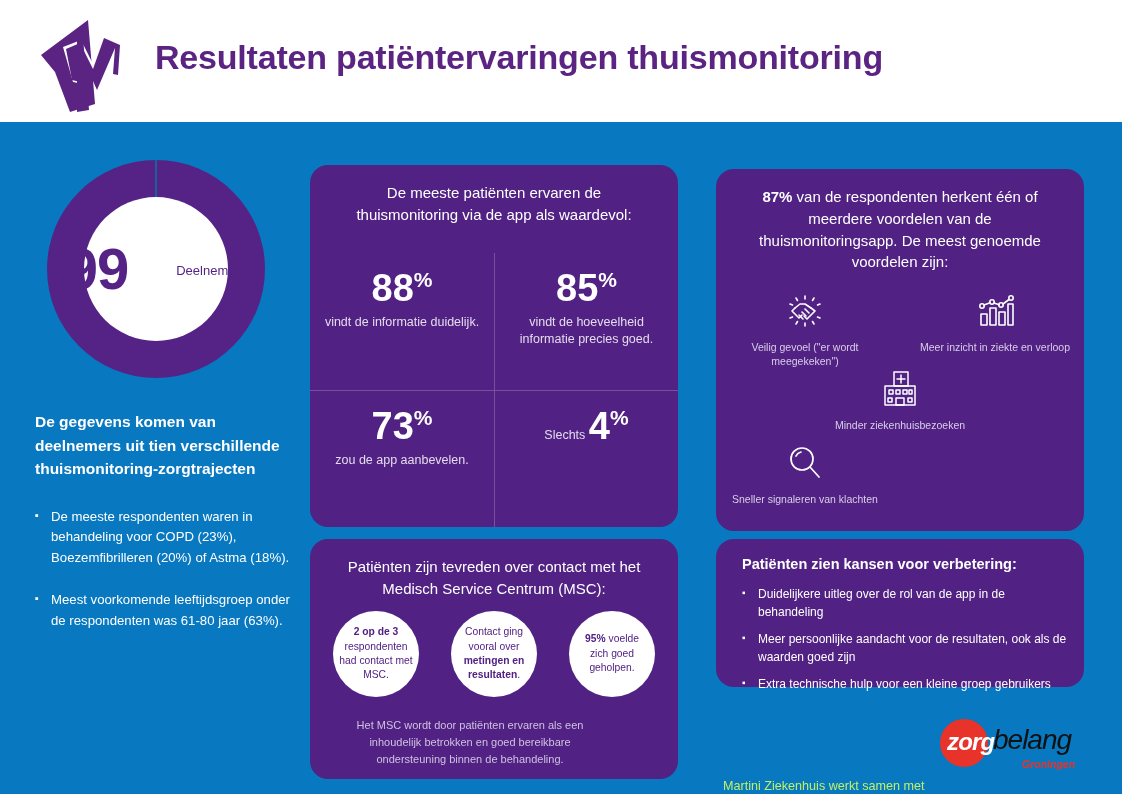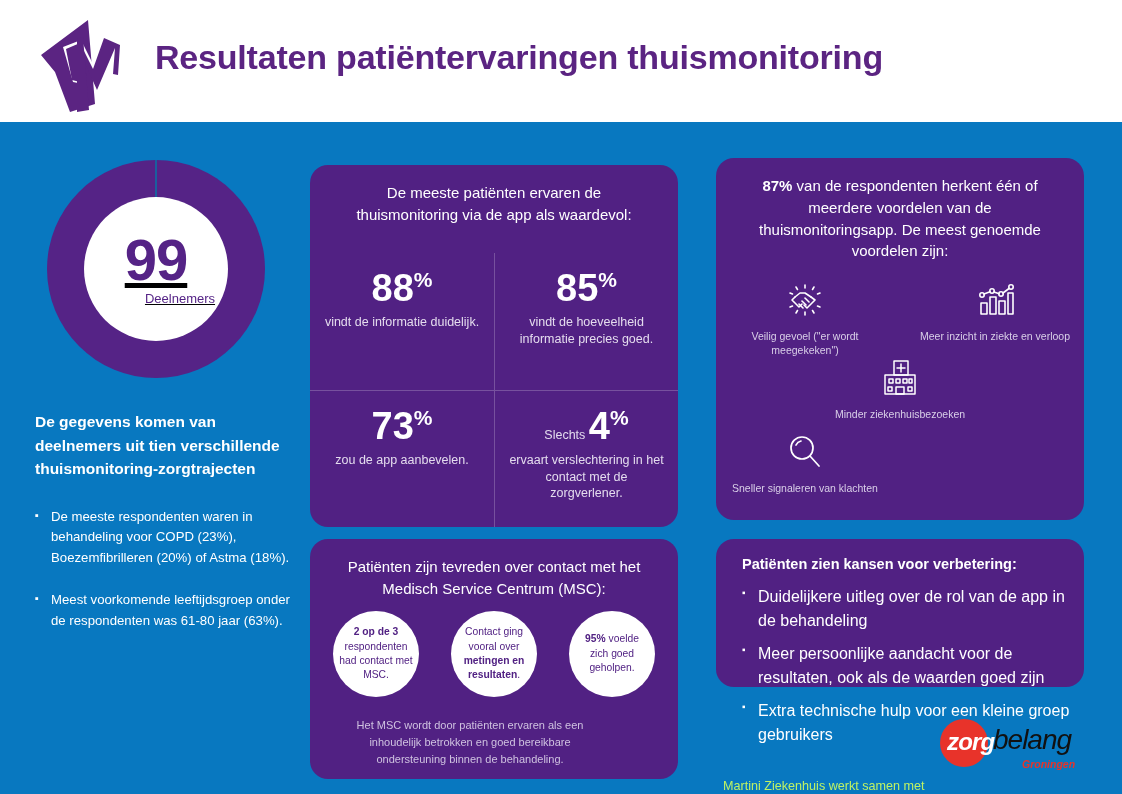--- a/index.html
+++ b/index.html
@@ -35,38 +35,38 @@
     position: absolute; left: 0; top: 0; width: 218px; height: 218px;
     border-radius: 50%; background: #552386;
   }
   #donut-notch {
     position: absolute; left: 108px; top: 0px; width: 2px; height: 38px;
     background: #1a5f9e;
   }
   #donut-hole {
     position: absolute; left: 37px; top: 37px; width: 144px; height: 144px;
     border-radius: 50%; background: #ffffff;
-    display: flex; flex-direction: column; align-items: center; justify-content: center; text-decoration: underline;
+    display: flex; flex-direction: row; align-items: center; justify-content: center;
   }
   #donut-number { font-size: 58px; font-weight: bold; color: #552386; line-height: 0.95; letter-spacing: -1px; }
   #donut-label { font-size: 13px; color: #552386; margin-top: 3px; margin-left: 48px; }
 
   #left-heading {
     position: absolute; left: 35px; top: 288px; width: 255px;
     font-size: 15.5px; font-weight: bold; color: #ffffff; line-height: 1.52;
   }
   #left-bullets { position: absolute; left: 35px; top: 385px; width: 260px; }
   .lb-item { display: flex; margin-bottom: 22px; }
   .lb-dot { color: #ffffff; font-size: 11px; line-height: 1.55; width: 16px; flex: none; }
   .lb-text { font-size: 13.2px; color: #ffffff; line-height: 1.55; }
 
   
   .panel { position: absolute; background: #512183; border-radius: 18px; }
   #panel-percent { left: 310px; top: 43px; width: 368px; height: 362px; }
-  #panel-benefits { left: 716px; top: 36px; width: 368px; height: 362px; }
+  #panel-benefits { left: 716px; top: 47px; width: 368px; height: 362px; }
   #panel-msc     { left: 310px; top: 417px; width: 368px; height: 240px; }
   #panel-improve { left: 716px; top: 417px; width: 368px; height: 148px; }
 
   .panel-title {
     text-align: center; color: #ffffff; font-size: 15px; line-height: 1.45;
     padding: 17px 28px 0 28px; font-weight: normal;
   }
 
   
   #pct-grid {
@@ -118,21 +118,21 @@
   }
 
   
   #improve-title {
     position: absolute; left: 26px; top: 17px; width: 320px;
     font-size: 14.5px; font-weight: bold; color: #ffffff;
   }
   #improve-list { position: absolute; left: 26px; top: 46px; width: 330px; }
   .imp-item { display: flex; margin-bottom: 9px; }
   .imp-dot { color: #ffffff; font-size: 10px; line-height: 1.5; width: 16px; flex: none; }
-  .imp-text { font-size: 16px; color: #ffffff; line-height: 1.5; }
+  .imp-text { font-size: 12px; color: #ffffff; line-height: 1.5; }
 
   
   #footer-note {
     position: absolute; left: 723px; top: 613px;
     font-size: 12.6px; color: #bef264; margin-top: 44px;
   }
   #zorg-logo { position: absolute; left: 940px; top: 595px; width: 140px; height: 60px; }
   #zb-dot {
     position: absolute; left: 0; top: 2px; width: 48px; height: 48px;
     border-radius: 50%; background: #e8332a;
@@ -209,21 +209,20 @@
         <div class="pct-cell bt">
           <div class="pct-num"><span>73</span><sup>%</sup></div>
           <div class="pct-desc">zou de app aanbevelen.</div>
         </div>
 
         <div class="pct-cell bl bt">
           <div class="pct-inline">
             <span>Slechts</span>
             <span class="big"><span>4</span><sup>%</sup></span>
           </div>
-          <div class="pct-desc">ervaart verslechtering in het contact met de zorgverlener.</div>
         </div>
 
       </div>
     </div>
 
     <div class="panel" id="panel-benefits">
       <div class="panel-title">
         <b>87%</b><span> van de respondenten herkent één of meerdere voordelen van de thuismonitoringsapp. De meest genoemde voordelen zijn:</span>
       </div>
 

